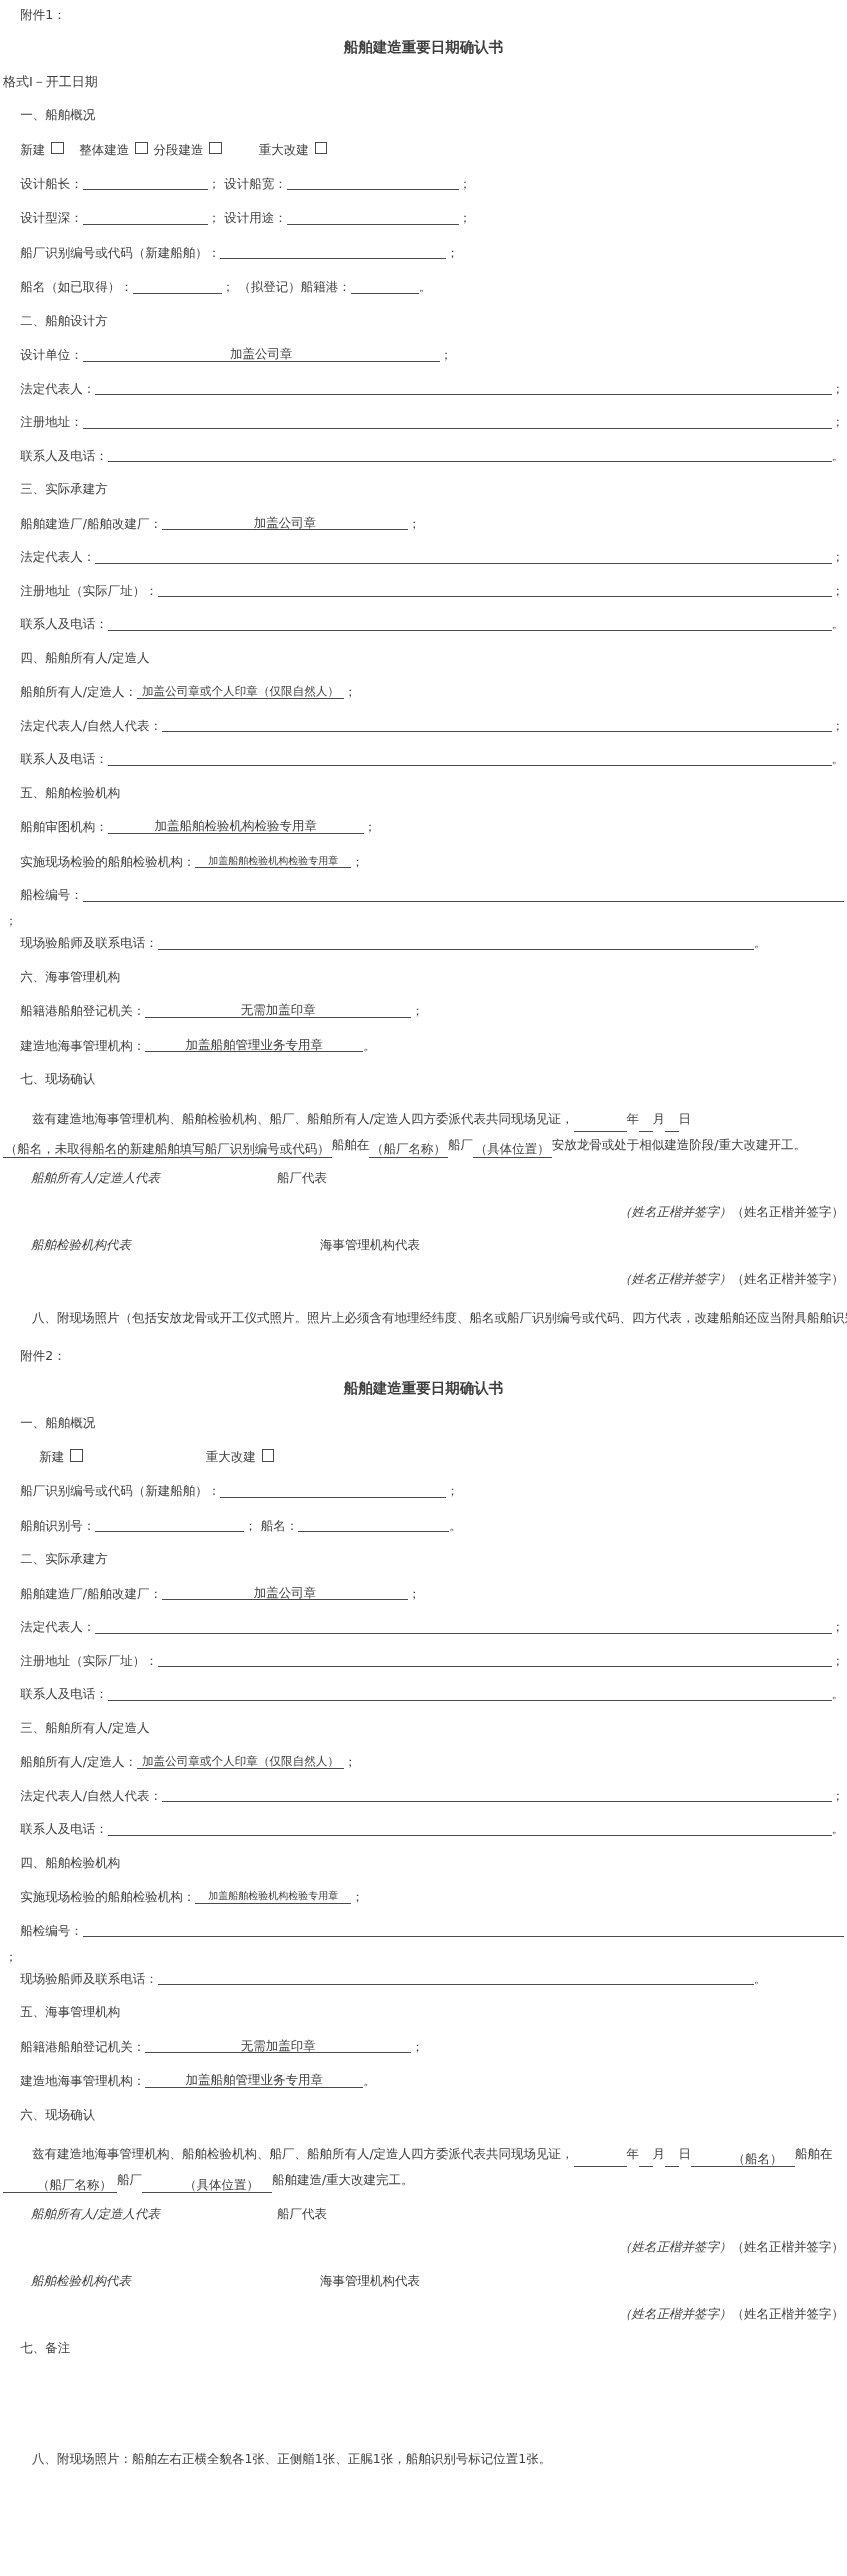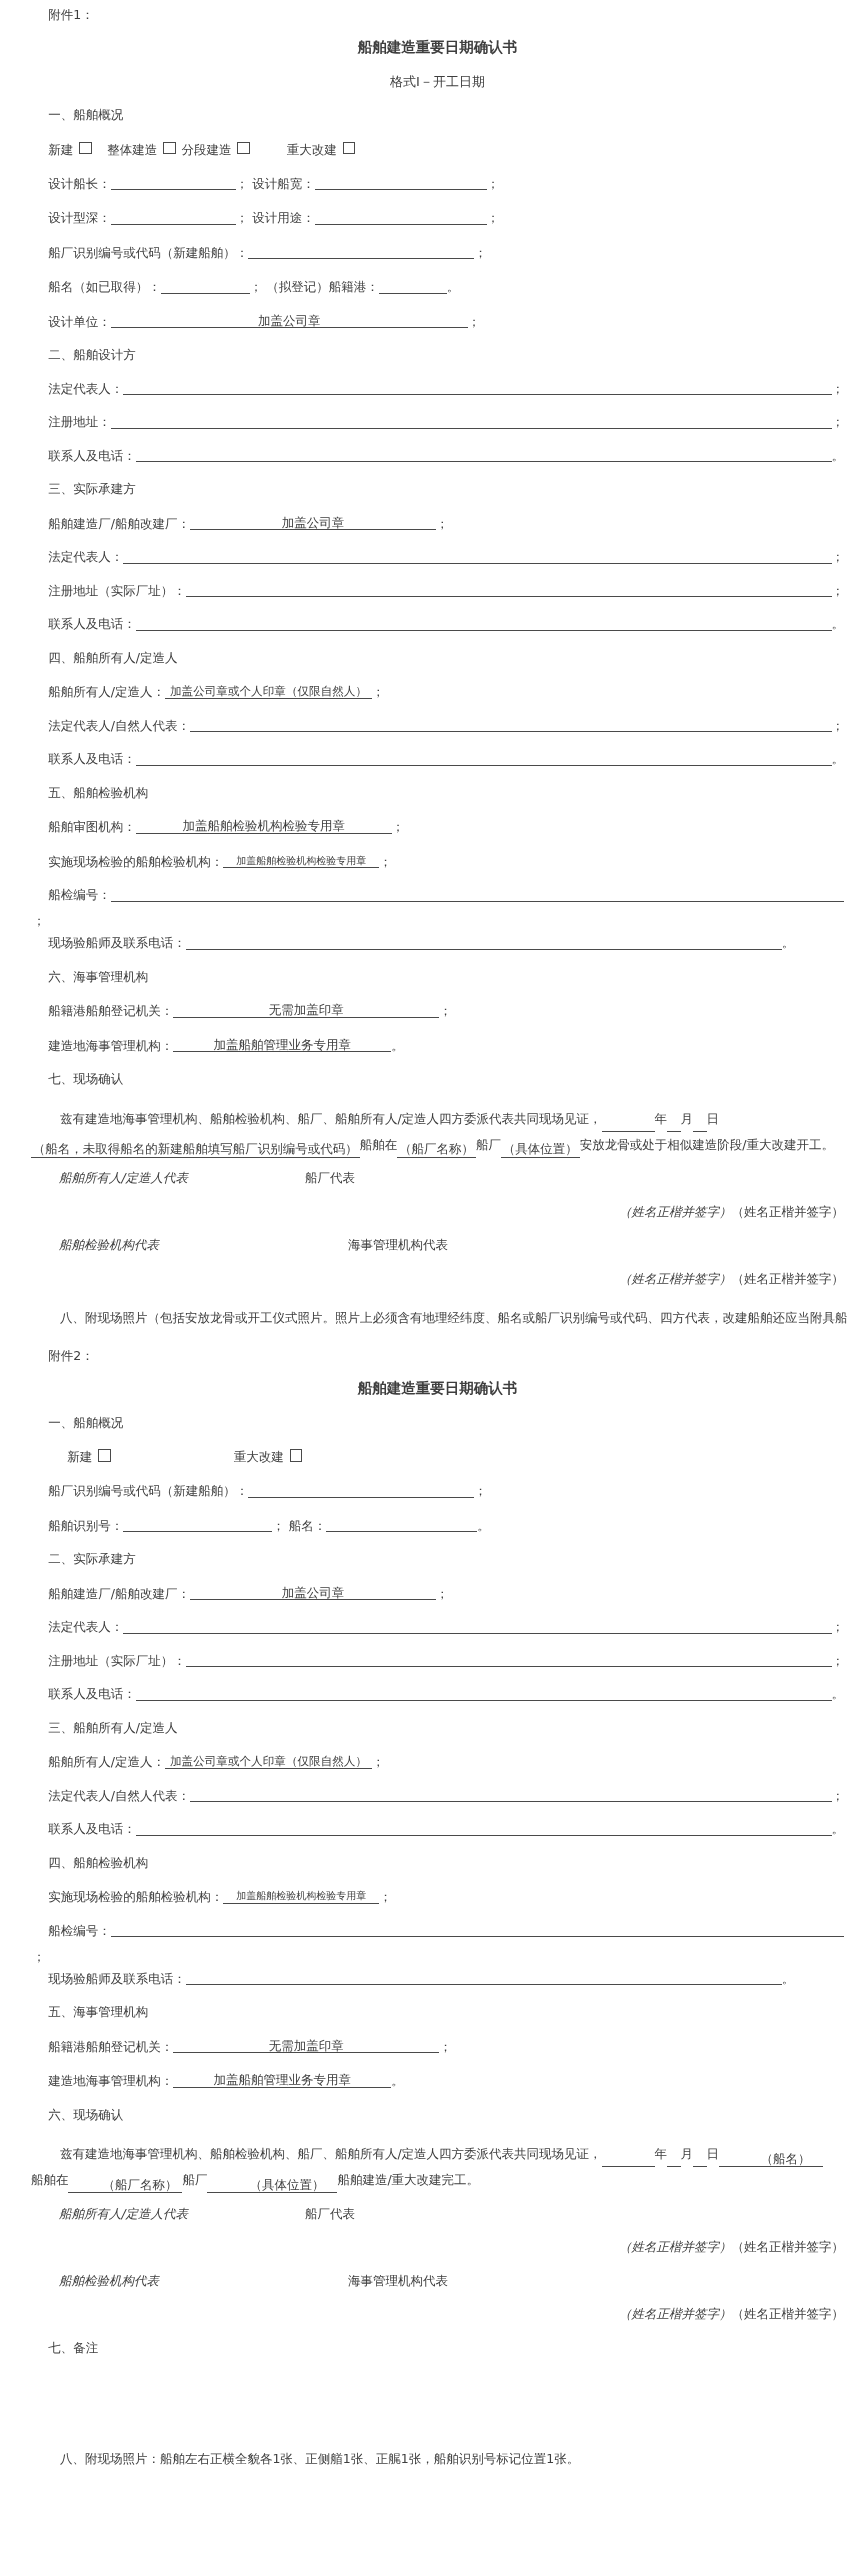--- a/index.html
+++ b/index.html
@@ -3,25 +3,25 @@
 <meta charset="utf-8">
 <style>
   html,body{margin:0;padding:0;background:#fff;}
   .doc{
     width:848px;min-height:2576px;box-sizing:border-box;
     padding:7.7px 3.9px 13.5px 2.9px;
     color:var(--ink,#3e3e3e);
     font-family:"DejaVu Sans","Liberation Sans",sans-serif;
     font-size:12.5px;line-height:13.5px;
   }
-  section{display:block;margin-left:28px;}
+  section{display:block;}
   .att2{margin-top:17.4px;}
   .line{padding-left:17.4px;margin:0 0 20px 0;white-space:nowrap;}
   .line.title{padding-left:0;text-align:center;font-weight:bold;font-size:14.5px;}
-  .line.sub{padding-left:0;text-align:center;font-size:13px;}
+  .line.sub{padding-left:0;font-size:13px;}
   .line.flex{display:flex;align-items:center;}
   .line.flex .txt{flex:0 0 auto;}
   .line.flex .blank.fill{flex:1 1 auto;align-self:flex-end;}
   .txt{white-space:pre;}
   .col{display:inline-block;white-space:pre;font-style:italic;}
   .gap{display:inline-block;height:1px;}
   .blank{
     display:inline-block;border-bottom:1px solid var(--rule,#4a4a4a);
     text-align:center;vertical-align:bottom;height:14.5px;line-height:14.5px;
     box-sizing:border-box;white-space:pre;
@@ -45,22 +45,22 @@
     <div class="line">附件1：</div>
     <div class="line title">船舶建造重要日期确认书</div>
     <div class="line sub">格式Ⅰ－开工日期</div>
     <div class="lines">
         <div class="line"><span class="txt">一、船舶概况</span></div>
         <div class="line"><span class="txt">新建 </span><span class="cb"></span><span class="gap" style="width: 13.5px;"></span><span class="txt">整体建造 </span><span class="cb"></span><span class="gap" style="width: 3.9px;"></span><span class="txt">分段建造 </span><span class="cb"></span><span class="gap" style="width: 35px;"></span><span class="txt">重大改建 </span><span class="cb"></span></div>
         <div class="line"><span class="txt">设计船长：</span><span class="blank" style="width: 125px;"></span><span class="txt">； 设计船宽：</span><span class="blank" style="width: 172px;"></span><span class="txt">；</span></div>
         <div class="line"><span class="txt">设计型深：</span><span class="blank" style="width: 125px;"></span><span class="txt">； 设计用途：</span><span class="blank" style="width: 172px;"></span><span class="txt">；</span></div>
         <div class="line"><span class="txt">船厂识别编号或代码（新建船舶）：</span><span class="blank" style="width: 226px;"></span><span class="txt">；</span></div>
         <div class="line"><span class="txt">船名（如已取得）：</span><span class="blank" style="width: 89px;"></span><span class="txt">； （拟登记）船籍港：</span><span class="blank" style="width: 68px;"></span><span class="txt">。</span></div>
+        <div class="line"><span class="txt">二、船舶设计方</span></div>
         <div class="line"><span class="txt">设计单位：</span><span class="blank" style="width: 357px;">加盖公司章</span><span class="txt">；</span></div>
-        <div class="line"><span class="txt">二、船舶设计方</span></div>
         <div class="line flex">
           <span class="txt">法定代表人：</span>
           <span class="blank inline fill"></span>
           <span class="txt">；</span>
         </div>
         <div class="line flex">
           <span class="txt">注册地址：</span>
           <span class="blank inline fill"></span>
           <span class="txt">；</span>
         </div>

